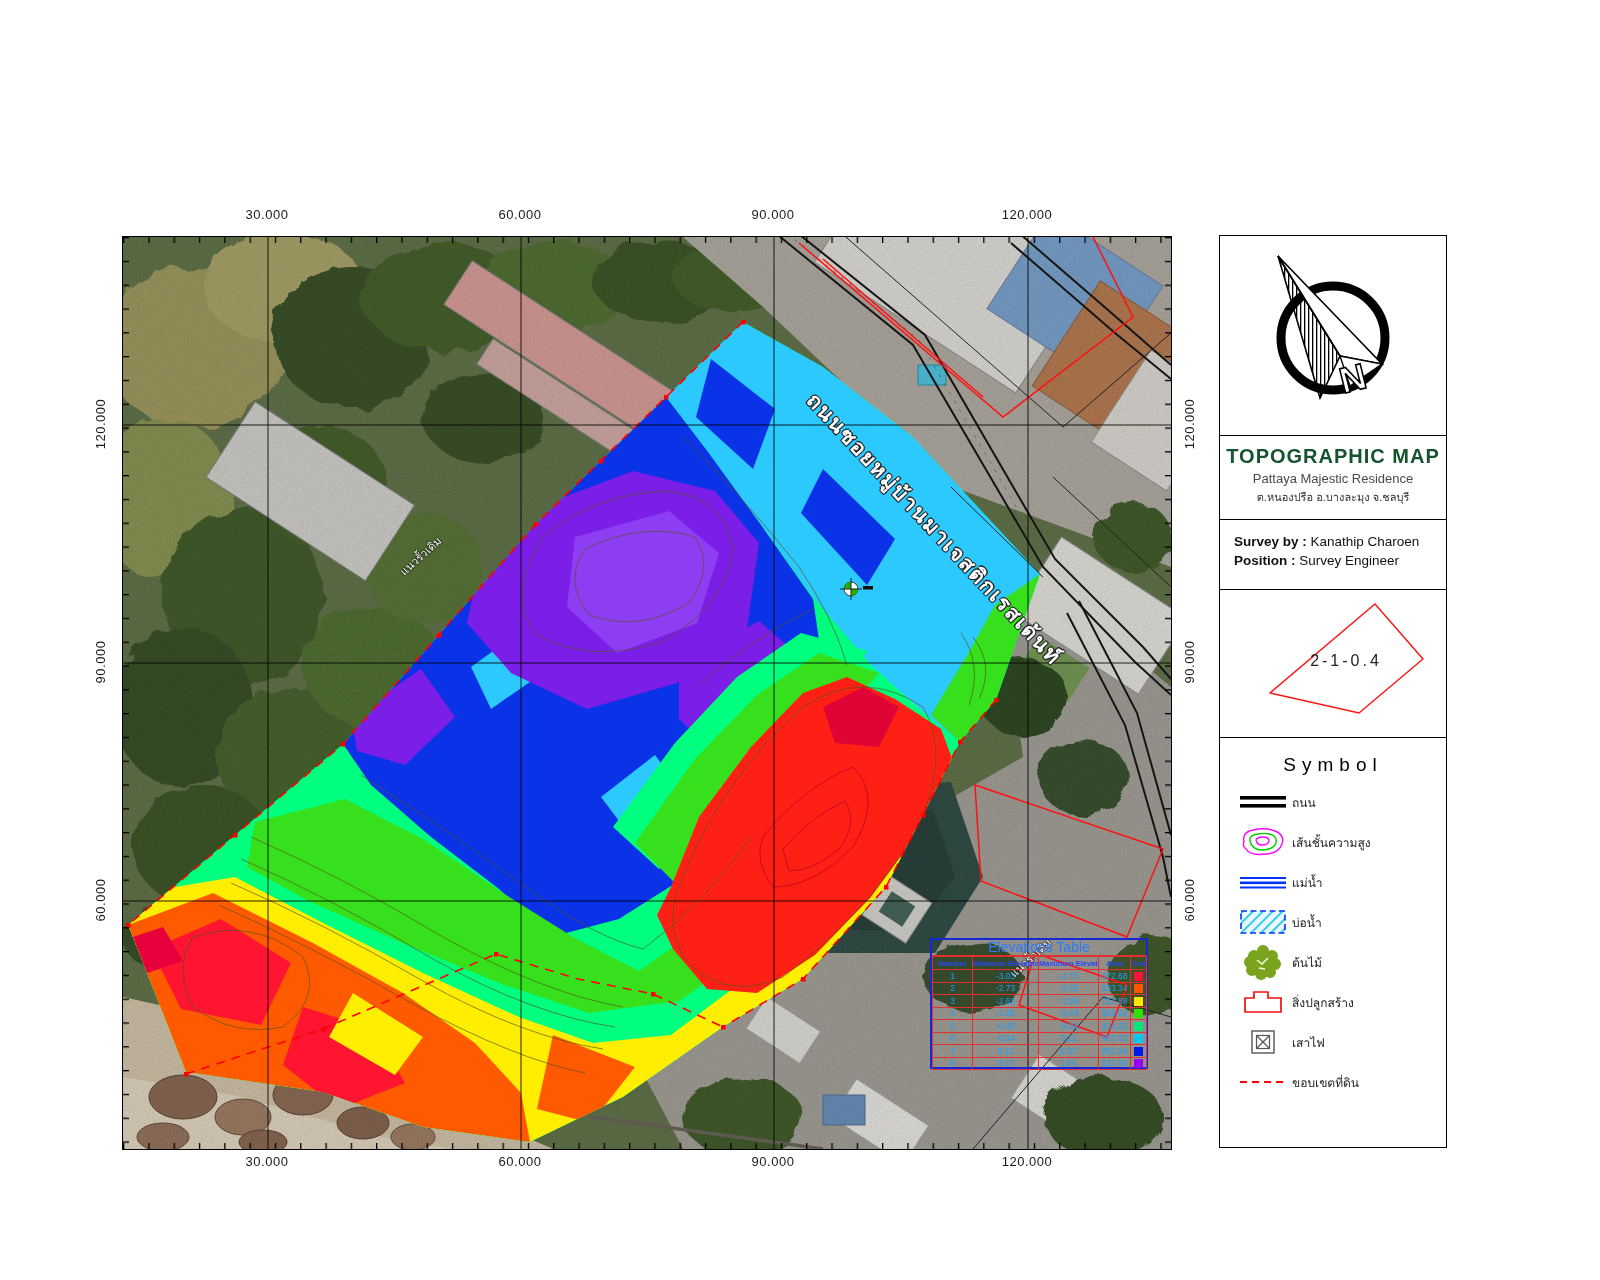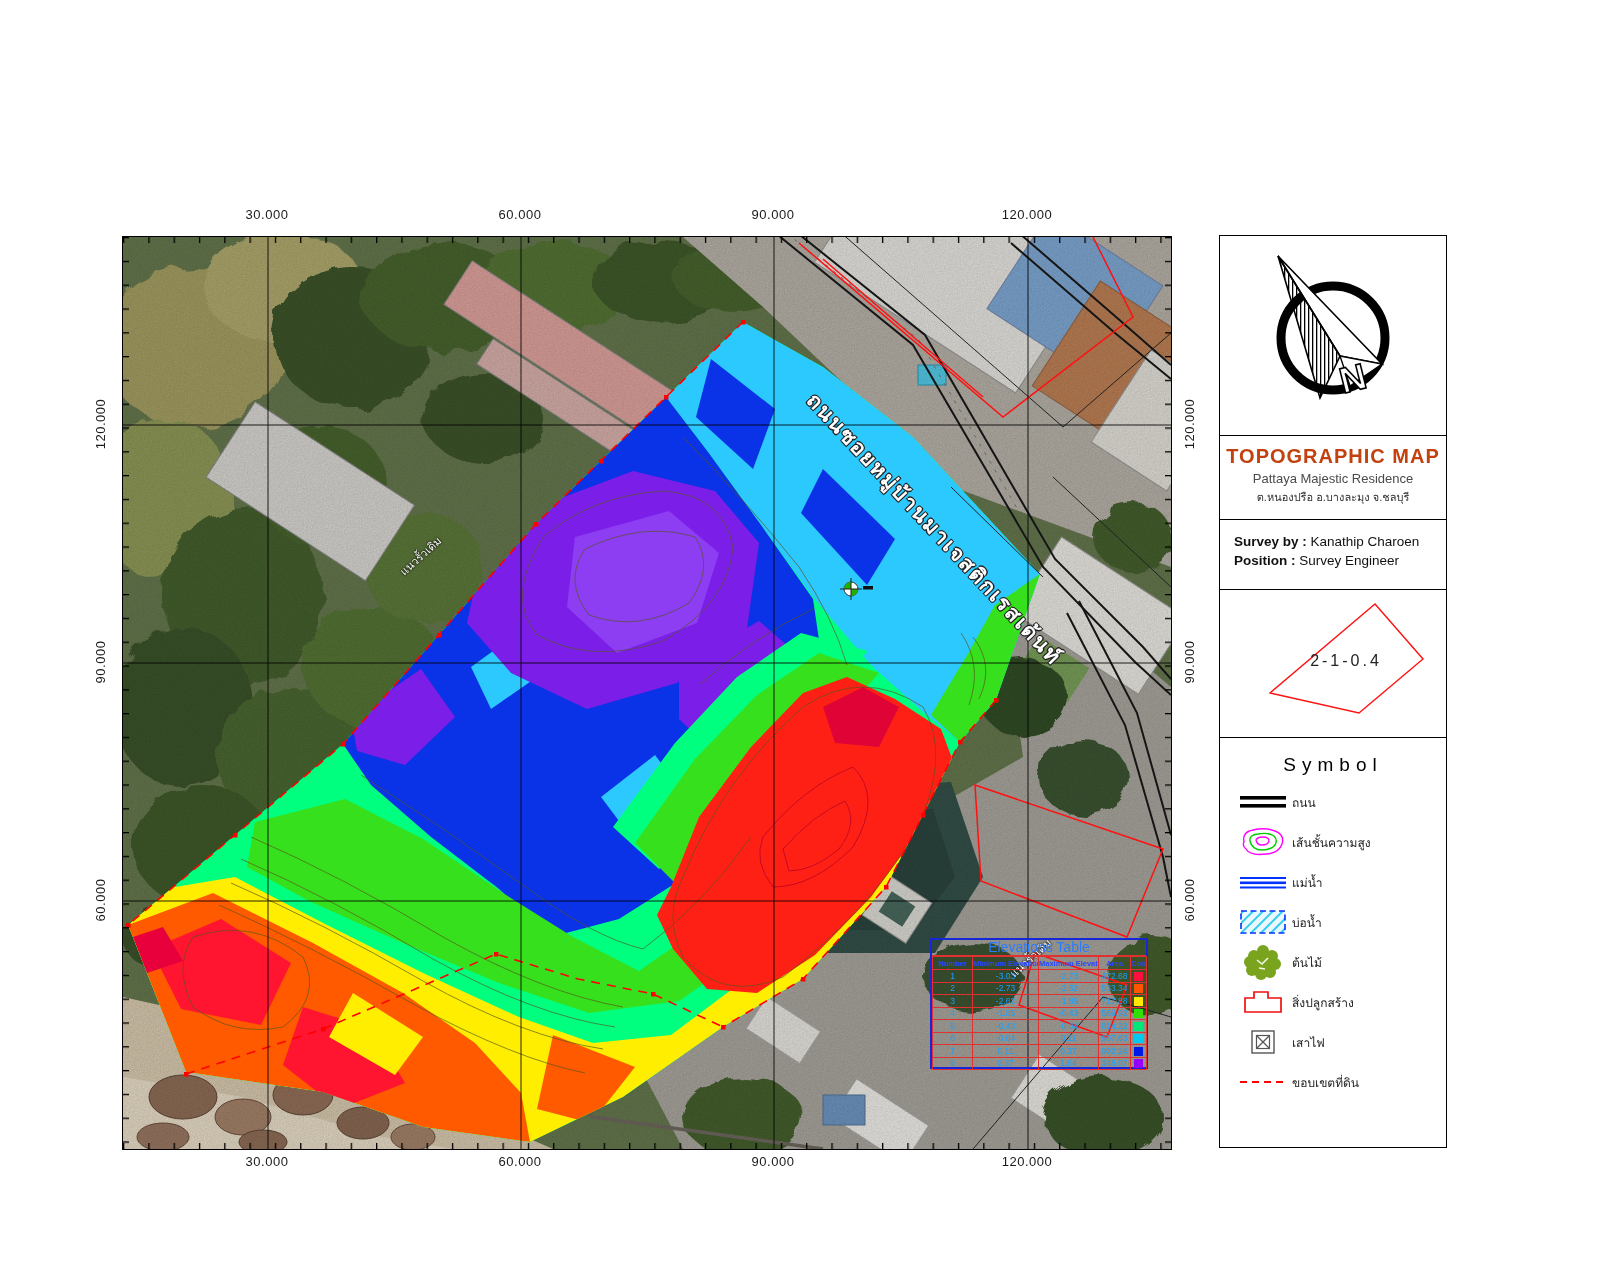--- a/index.html
+++ b/index.html
@@ -28,21 +28,21 @@
               padding:0;height:12px;overflow:hidden;white-space:nowrap;}
   table.et td{font-size:8.5px;color:#18a0ff;text-align:center;border:1px solid #e03030;
               padding:0;height:11.5px;overflow:hidden;white-space:nowrap;}
   .swatch{display:inline-block;width:9px;height:9px;vertical-align:middle;}
   
   .panel{position:absolute;left:1219px;top:235px;width:228px;height:913px;
          border:1.6px solid #000;box-sizing:border-box;background:#fff;}
   .p-sec{border-bottom:1.4px solid #000;box-sizing:border-box;position:relative;}
   .p-logo{height:200px;}
   .p-title{height:84px;text-align:center;padding-top:9px;}
-  .p-title .t1{font-size:20px;font-weight:bold;letter-spacing:1px;color:#c2410c;}
+  .p-title .t1{font-size:20px;font-weight:bold;letter-spacing:1px;color:#14532d;}
   .p-title .t2{font-size:13px;color:#4a4a4a;margin-top:3px;}
   .p-title .t3{font-size:11px;color:#333;margin-top:2px;}
   .p-survey{height:70px;padding:14px 0 0 14px;font-size:13.5px;color:#111;}
   .p-survey b{font-weight:bold;}
   .p-survey div{margin-bottom:4px;}
   .p-parcel{height:148px;}
   .p-symbol{height:405px;border-bottom:none;}
   .sym-title{text-align:center;font-size:19px;letter-spacing:6px;color:#000;padding:16px 0 6px 0;}
   .sym-row{display:flex;align-items:center;height:40px;padding-left:14px;}
   .sym-icon{width:58px;flex:0 0 58px;display:flex;justify-content:center;}
@@ -355,21 +355,21 @@
               <td>7</td>
               <td>0.11</td>
               <td>0.37</td>
               <td>902.24</td>
               <td><span class="swatch" style="background: rgb(0, 24, 232);"></span></td>
             </tr>
         <tr>
               <td>8</td>
               <td>0.37</td>
               <td>1.64</td>
-              <td>348.07</td>
+              <td>527.68</td>
               <td><span class="swatch" style="background: rgb(149, 0, 255);"></span></td>
             </tr>
       </tbody>
         </table>
     </div>
   </div>
 
   <div class="glab-x" style="left:267px;top:207px;">30.000</div>
   <div class="glab-x" style="left:520px;top:207px;">60.000</div>
   <div class="glab-x" style="left:773px;top:207px;">90.000</div>

